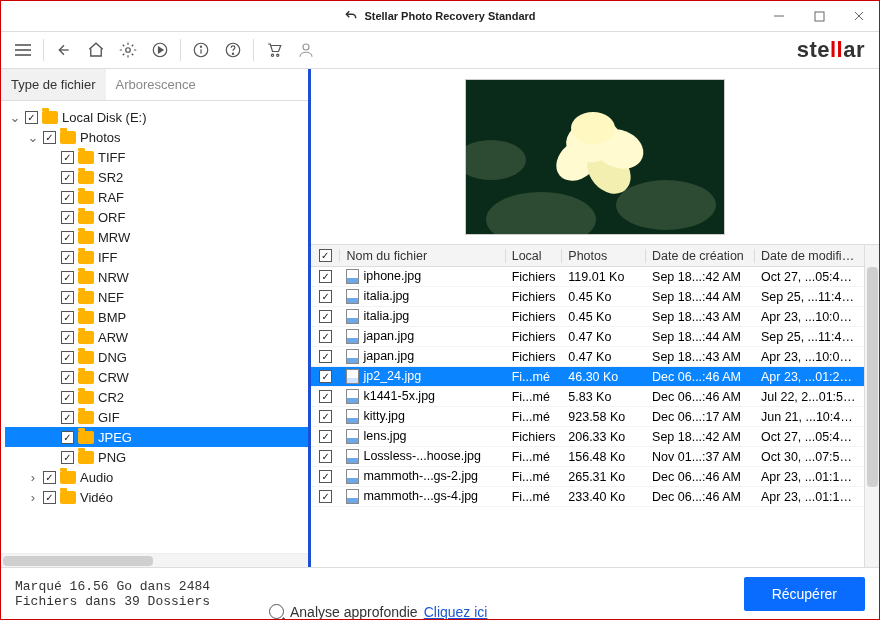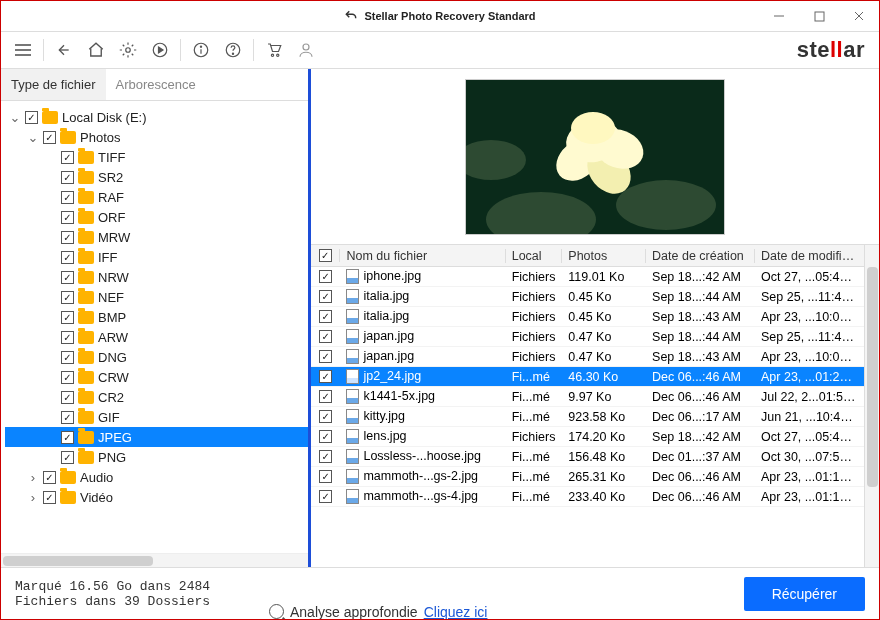--- a/index.html
+++ b/index.html
@@ -393,52 +393,52 @@
               <div class="gc col-size">46.30 Ko</div>
               <div class="gc col-cd">Dec 06...:46 AM</div>
               <div class="gc col-md">Apr 23, ...01:22 AM</div>
             </div>
             <div class="grow">
               <div class="gc chkcol">
                 <span class="chk">✓</span>
               </div>
               <div class="gc col-name"><span class="file-icon"></span>k1441-5x.jpg</div>
               <div class="gc col-type">Fi...mé</div>
-              <div class="gc col-size">9.97 Ko</div>
+              <div class="gc col-size">5.83 Ko</div>
               <div class="gc col-cd">Dec 06...:46 AM</div>
               <div class="gc col-md">Jul 22, 2...01:54 AM</div>
             </div>
             <div class="grow">
               <div class="gc chkcol">
                 <span class="chk">✓</span>
               </div>
               <div class="gc col-name"><span class="file-icon"></span>kitty.jpg</div>
               <div class="gc col-type">Fi...mé</div>
               <div class="gc col-size">923.58 Ko</div>
               <div class="gc col-cd">Dec 06...:17 AM</div>
               <div class="gc col-md">Jun 21, ...10:47 AM</div>
             </div>
             <div class="grow">
               <div class="gc chkcol">
                 <span class="chk">✓</span>
               </div>
               <div class="gc col-name"><span class="file-icon"></span>lens.jpg</div>
               <div class="gc col-type">Fichiers</div>
-              <div class="gc col-size">174.20 Ko</div>
+              <div class="gc col-size">206.33 Ko</div>
               <div class="gc col-cd">Sep 18...:42 AM</div>
               <div class="gc col-md">Oct 27, ...05:45 AM</div>
             </div>
             <div class="grow">
               <div class="gc chkcol">
                 <span class="chk">✓</span>
               </div>
               <div class="gc col-name"><span class="file-icon"></span>Lossless-...hoose.jpg</div>
               <div class="gc col-type">Fi...mé</div>
               <div class="gc col-size">156.48 Ko</div>
-              <div class="gc col-cd">Dec 01...:37 AM</div>
+              <div class="gc col-cd">Nov 01...:37 AM</div>
               <div class="gc col-md">Oct 30, ...07:54 AM</div>
             </div>
             <div class="grow">
               <div class="gc chkcol">
                 <span class="chk">✓</span>
               </div>
               <div class="gc col-name"><span class="file-icon"></span>mammoth-...gs-2.jpg</div>
               <div class="gc col-type">Fi...mé</div>
               <div class="gc col-size">265.31 Ko</div>
               <div class="gc col-cd">Dec 06...:46 AM</div>

